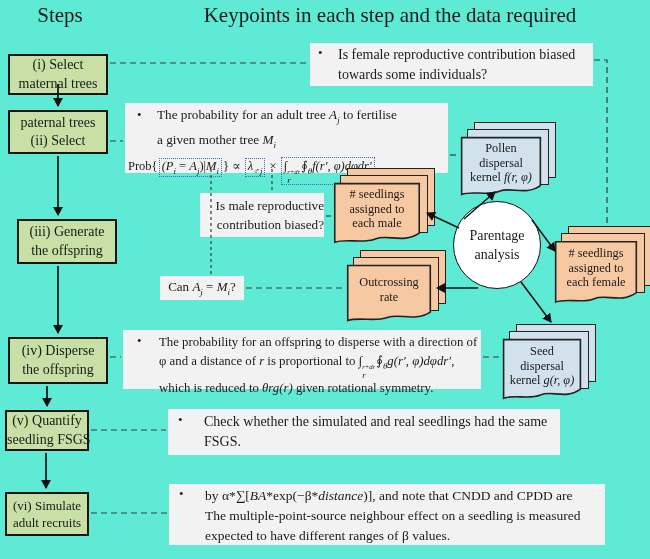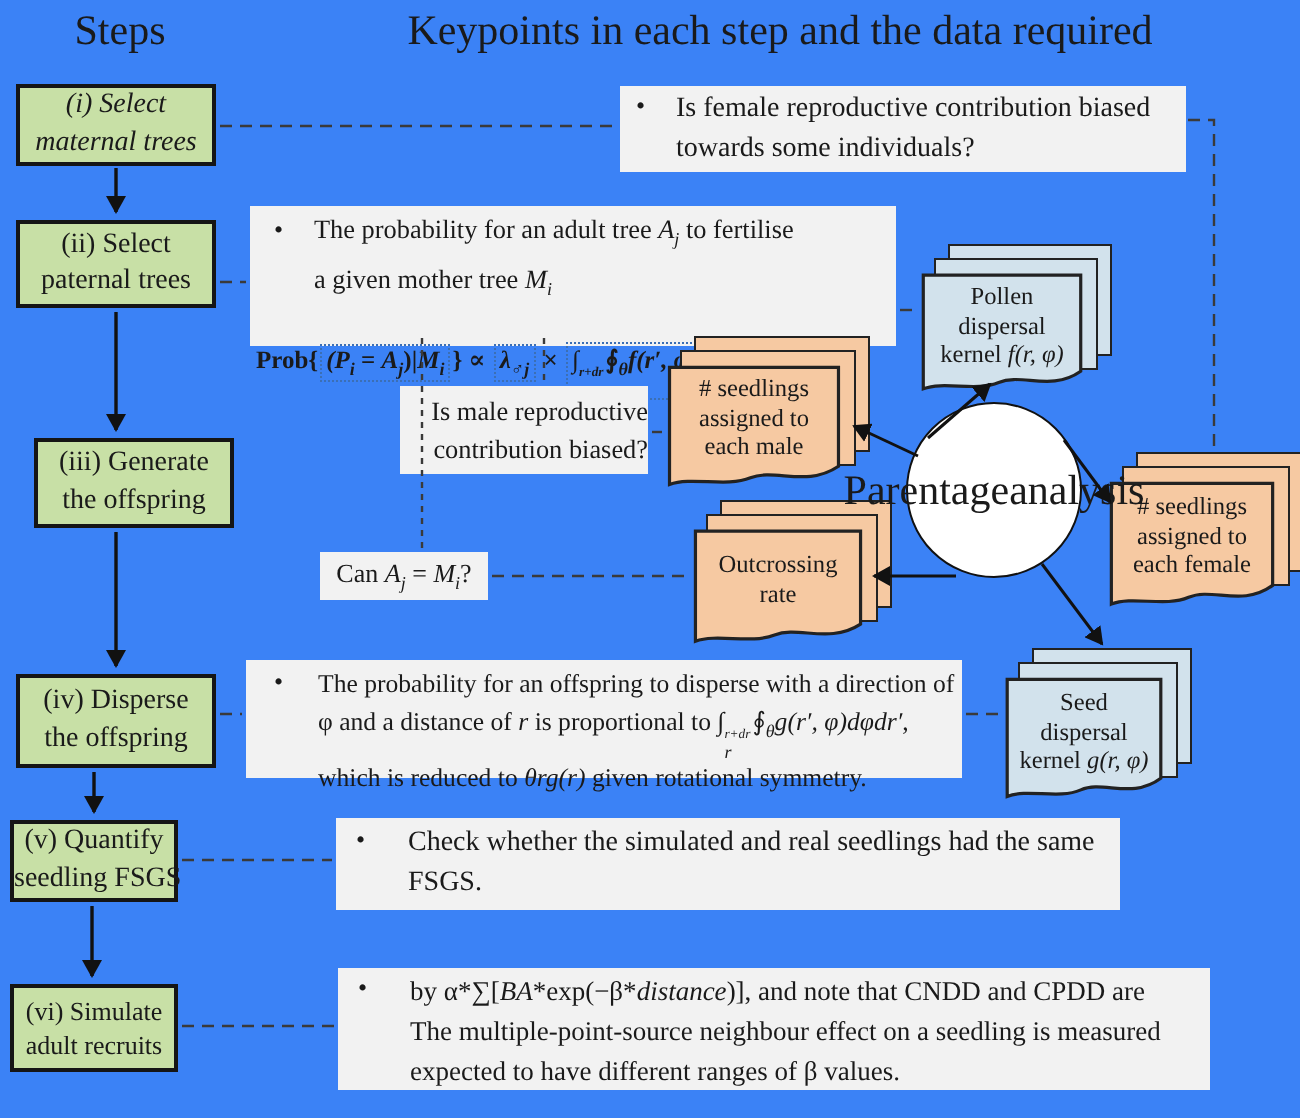--- a/index.html
+++ b/index.html
@@ -1,68 +1,68 @@
 <!DOCTYPE html>
 <html><head>
 <meta charset="utf-8">
 <style>
   html,body{margin:0;padding:0;background:#fff;}
-  #canvas{position:relative;width:650px;height:559px;background:#3b82f6;overflow:hidden;
+  #canvas{position:relative;width:650px;height:559px;background:#5eead4;overflow:hidden;
           font-family:"Liberation Serif","DejaVu Serif",serif;color:#1a1a1a;}
   .abs{position:absolute;}
   .title{font-size:21px;text-align:center;white-space:nowrap;}
   .step{background:#c8e0a6;border:2px solid #151515;box-sizing:border-box;
         display:flex;flex-direction:column;justify-content:center;text-align:center;
         font-size:14px;line-height:1.32;}
   .step div{white-space:nowrap;}
   .kp{background:#f2f2f2;box-sizing:border-box;}
   .krow{display:flex;}
   .bullet{flex:none;width:20px;padding-left:8px;font-size:13px;}
   .klines{flex:1;font-family:Liberation Serif, serif;}
   .kp1 .klines{font-size:14px;line-height:20px;}
   .kp2text{font-size:13.2px;line-height:19px;}
   .kp3{text-align:right;font-size:13.2px;line-height:19px;padding-top:3px;}
   .kp4{text-align:center;font-size:13px;line-height:22px;white-space:nowrap;}
   .kp5 .klines{font-size:12.8px;line-height:19px;}
   .kp6 .klines{font-size:14px;line-height:20px;}
   .kp7 .klines{font-size:13.5px;line-height:20px;}
   .it{font-style:italic;}
   sub{font-size:9px;}
-  .formula{font-size:12.5px;font-style:italic;white-space:nowrap;margin-top:17px;margin-left:3px;font-weight:bold;}
+  .formula{font-size:12.5px;font-style:italic;white-space:nowrap;margin-top:3px;margin-left:3px;}
   .formula .up{font-style:normal;}
   .fb{border:1.5px dotted #3b6fb5;padding:0 2px;margin:0 1px;display:inline-block;}
   .ss{display:inline-flex;flex-direction:column;font-size:8px;line-height:8px;
       vertical-align:-4px;font-style:italic;text-align:left;margin:0 1px 0 0;}
   .intwrap{white-space:nowrap;}
   .stack{position:absolute;}
   .cardback{position:absolute;box-sizing:border-box;border:1.6px solid #222;}
   .cardface{position:absolute;left:0;}
   .cardtxt{position:absolute;left:0;text-align:center;font-size:12.3px;line-height:14.6px;}
   .blue .cardback{background:#d2e2ec;}
   .orange .cardback{background:#f6c9a2;}
   .circle{border-radius:50%;background:#fff;border:1.6px solid #111;
-          display:flex;align-items:center;justify-content:center;
-          font-size:21px;line-height:19px;box-sizing:border-box;}
+          display:flex;flex-direction:column;align-items:center;justify-content:center;
+          font-size:14px;line-height:19px;box-sizing:border-box;}
   #overlay{position:absolute;left:0;top:0;pointer-events:none;}
 </style>
 </head>
 <body>
 
 <div id="canvas">
 
   <div class="abs title" style="left:20px;top:3px;width:80px;">Steps</div>
   <div class="abs title" style="left:198px;top:3px;width:384px;">Keypoints in each step and the data required</div>
 
-  <div class="abs step" style="left:8px;top:42px;width:100px;height:41px;font-style:italic;">
+  <div class="abs step" style="left:8px;top:54px;width:100px;height:41px;">
     <div>(i) Select</div>
     <div>maternal trees</div>
   </div>
   <div class="abs step" style="left:8px;top:110px;width:100px;height:44px;">
+    <div>paternal trees</div>
     <div>(ii) Select</div>
-    <div>paternal trees</div>
   </div>
   <div class="abs step" style="left:17px;top:219px;width:100px;height:45px;">
     <div>(iii) Generate</div>
     <div>the offspring</div>
   </div>
   <div class="abs step" style="left:8px;top:337px;width:100px;height:47px;">
     <div>(iv) Disperse</div>
     <div>the offspring</div>
   </div>
   <div class="abs step" style="left:5px;top:410px;width:84px;height:41px;font-size:14px;">

